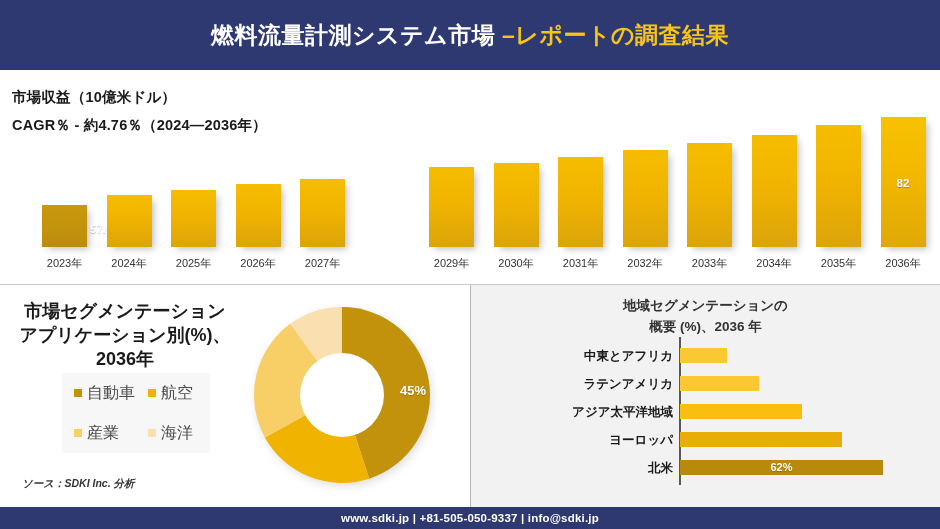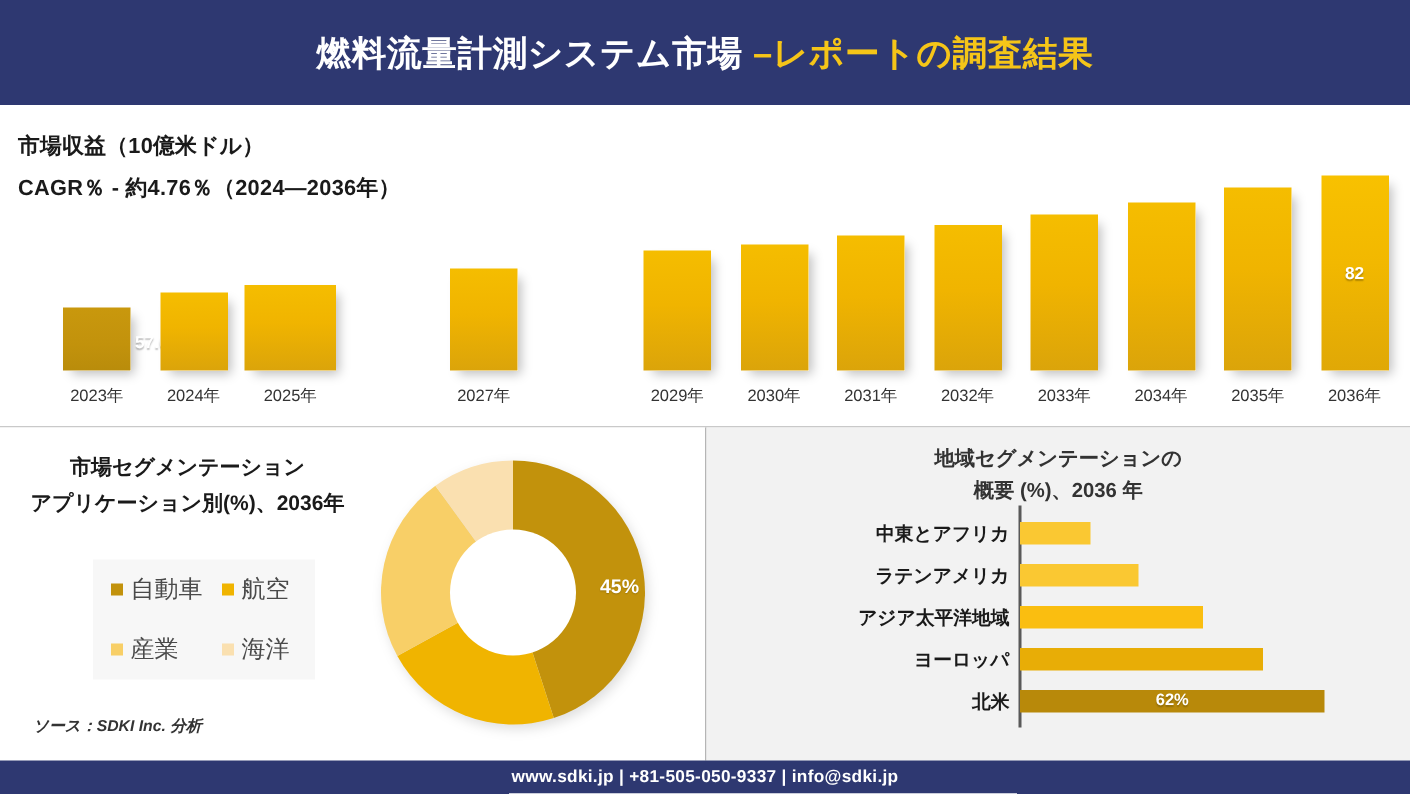--- a/index.html
+++ b/index.html
@@ -70,21 +70,21 @@
   .rule-vert{
     position:absolute;left:470px;top:285px;width:1px;height:222px;background:#b5b5b5;
   }
 
   
   .panel-left{
     position:absolute;left:0;top:285px;width:470px;height:222px;background:#ffffff;
   }
   .seg-title{
     position:absolute;left:0;top:14px;width:250px;text-align:center;
-    font-size:14px;font-weight:bold;color:#1a1a1a;line-height:24px;
+    font-size:18px;font-weight:bold;color:#1a1a1a;line-height:24px;
   }
   .legend-box{
     position:absolute;left:62px;top:88px;width:148px;height:80px;
     background:#f7f7f7;
   }
   .legend-grid{
     position:absolute;left:0;top:0;width:148px;height:80px;
     display:grid;grid-template-columns:1fr 1fr;grid-template-rows:1fr 1fr;
     align-items:center;
   }
@@ -166,22 +166,27 @@
             <div class="col-val" style="top: 18px; margin-left: 48px;">57.6</div>
             <div class="col-label">2023年</div>
           </div>
         </div>
         <div class="col-item" style="left: 74.5px;">
           <div class="col-bar" style="height: 52px;">
             <div class="col-label">2024年</div>
           </div>
         </div>
         <div class="col-item" style="left: 139px;">
-          <div class="col-bar" style="height: 57px; padding-left: 16px;">
+          <div class="col-bar" style="height: 57px;">
             <div class="col-label">2025年</div>
+          </div>
+        </div>
+        <div class="col-item" style="left: 203.5px;">
+          <div class="col-bar" style="height: 63px;">
+            <div class="col-label">2026年</div>
           </div>
         </div>
         <div class="col-item" style="left: 268px;">
           <div class="col-bar" style="height: 68px;">
             <div class="col-label">2027年</div>
           </div>
         </div>
         <div class="col-item" style="left: 397px;">
           <div class="col-bar" style="height: 80px;">
             <div class="col-label">2029年</div>

